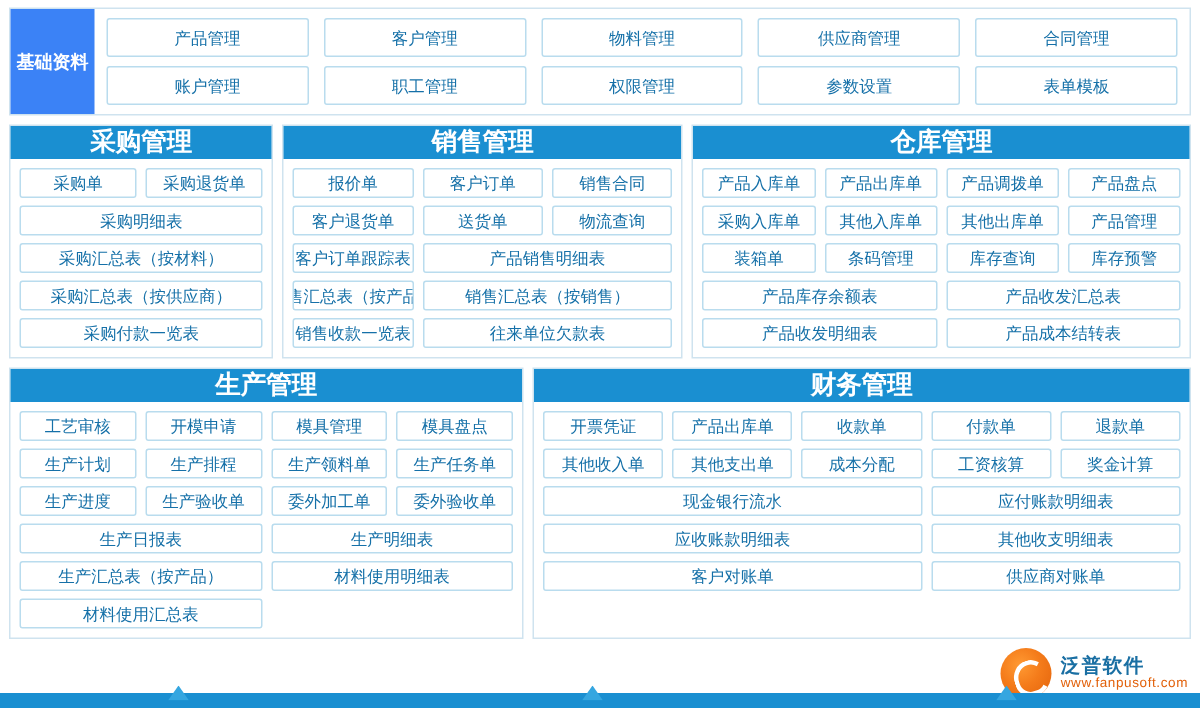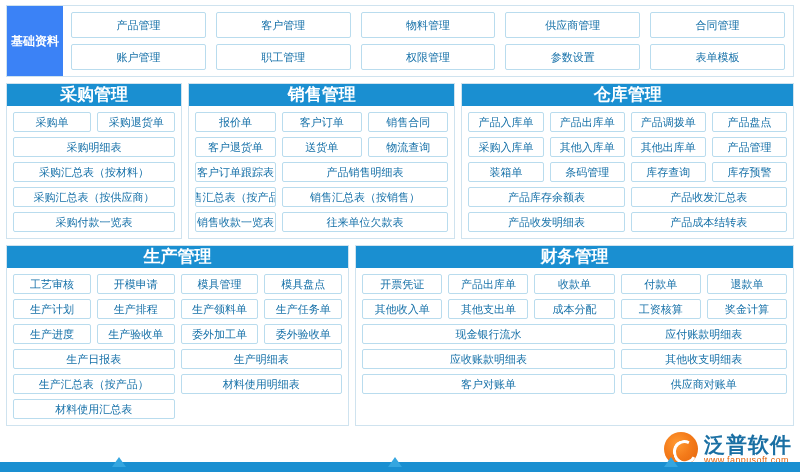--- a/index.html
+++ b/index.html
@@ -144,21 +144,21 @@
     border-radius: 50% 50% 45% 45%;
     border-right-color: transparent;
     transform: rotate(-18deg);
   }
   .logo-text {
     display: flex;
     flex-direction: column;
     line-height: 1.1;
   }
   .logo-cn {
-    font-size: 21px;
+    font-size: 13px;
     font-weight: bold;
     color: #1a6fa3;
     letter-spacing: 1px;
   }
   .logo-en {
     font-size: 9px;
     color: #e2610a;
     letter-spacing: 0.4px;
   }
 

